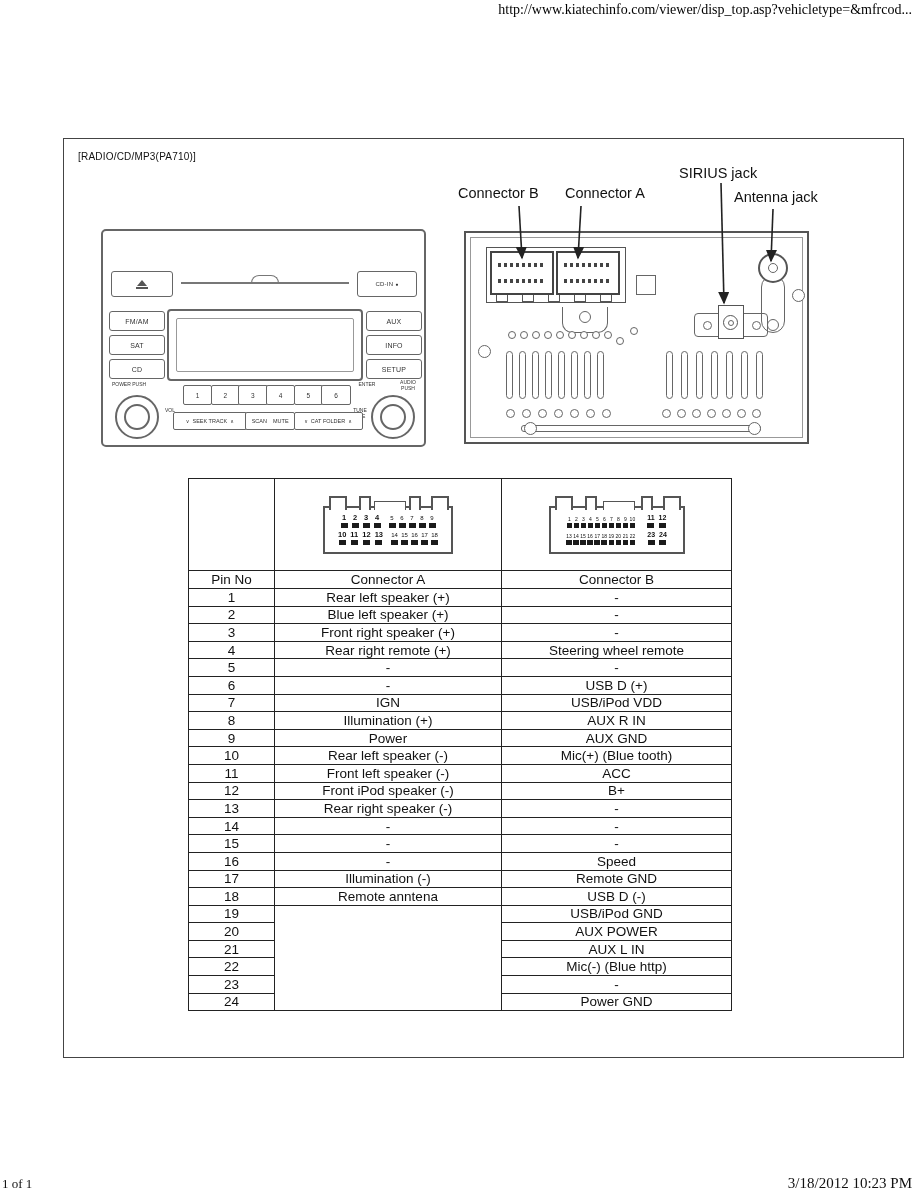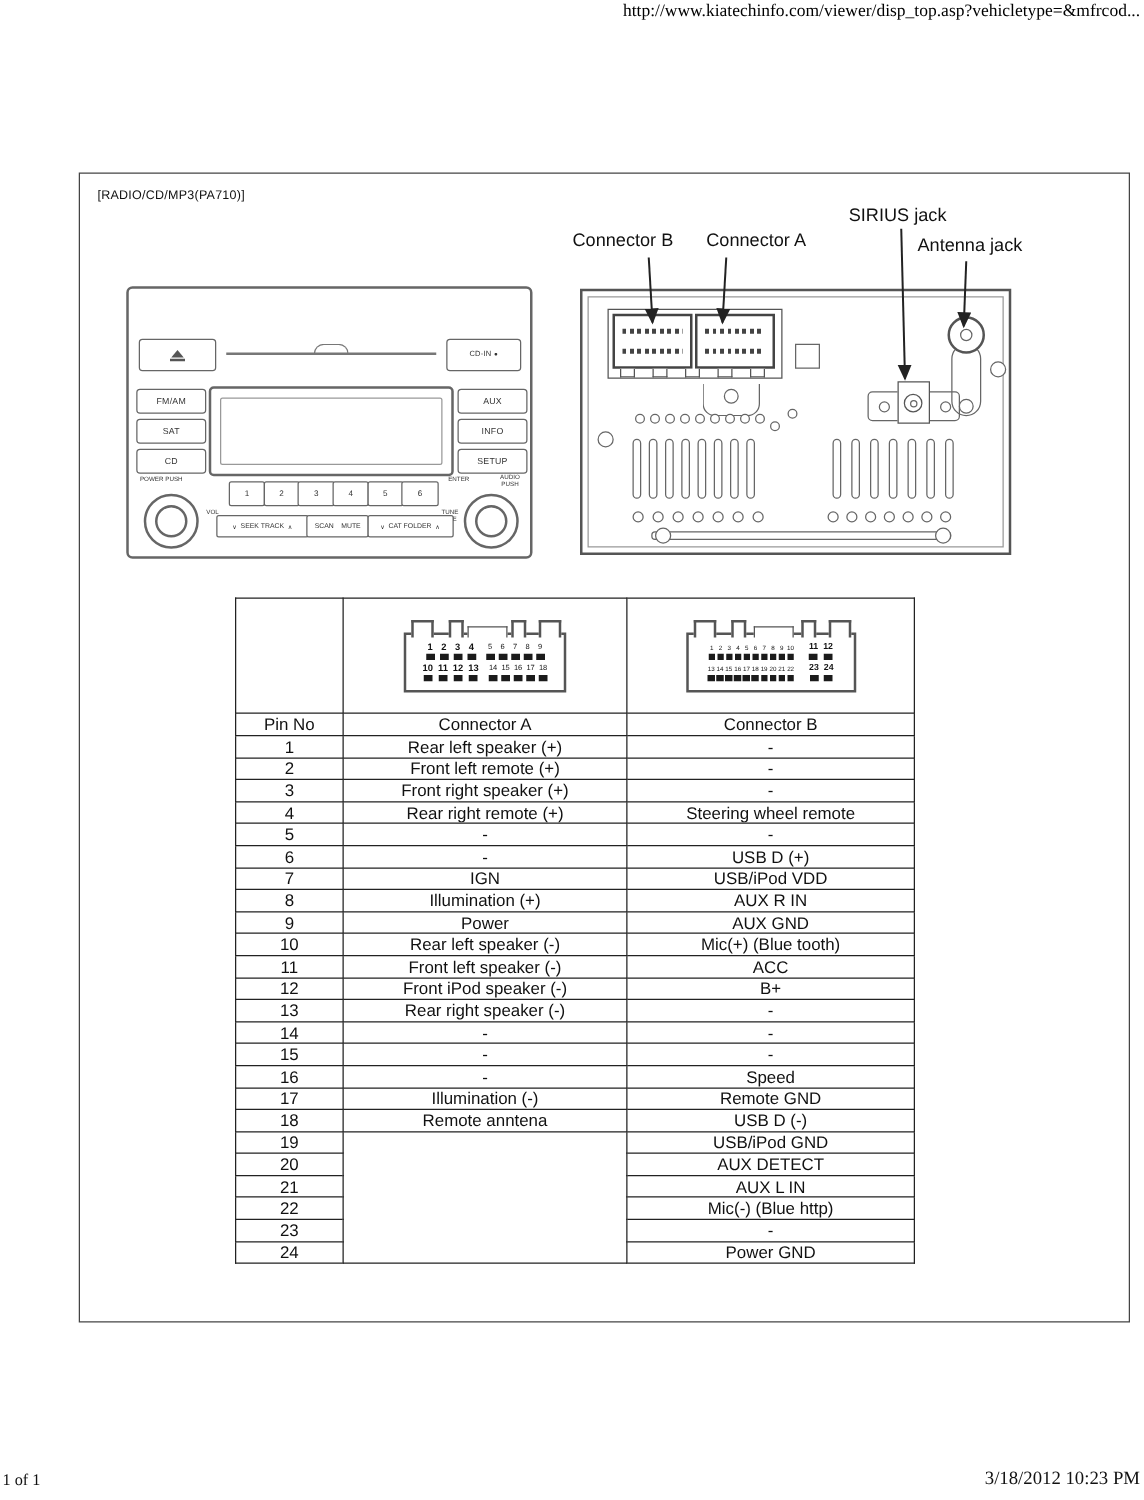--- a/index.html
+++ b/index.html
@@ -486,21 +486,21 @@
           <td>Connector A</td>
           <td>Connector B</td>
         </tr>
       <tr>
             <td>1</td>
             <td>Rear left speaker (+)</td>
             <td>-</td>
           </tr>
           <tr>
             <td>2</td>
-            <td>Front left remote (+)</td>
+            <td>Blue left speaker (+)</td>
             <td>-</td>
           </tr>
           <tr>
             <td>3</td>
             <td>Front right speaker (+)</td>
             <td>-</td>
           </tr>
           <tr>
             <td>4</td>
             <td>Rear right remote (+)</td>
@@ -576,21 +576,21 @@
             <td>Remote anntena</td>
             <td>USB D (-)</td>
           </tr>
           <tr>
             <td>19</td>
             <td rowspan="6"></td>
             <td>USB/iPod GND</td>
           </tr>
           <tr>
             <td>20</td>
-            <td>AUX DETECT</td>
+            <td>AUX POWER</td>
           </tr>
           <tr>
             <td>21</td>
             <td>AUX L IN</td>
           </tr>
           <tr>
             <td>22</td>
             <td>Mic(-) (Blue http)</td>
           </tr>
           <tr>

